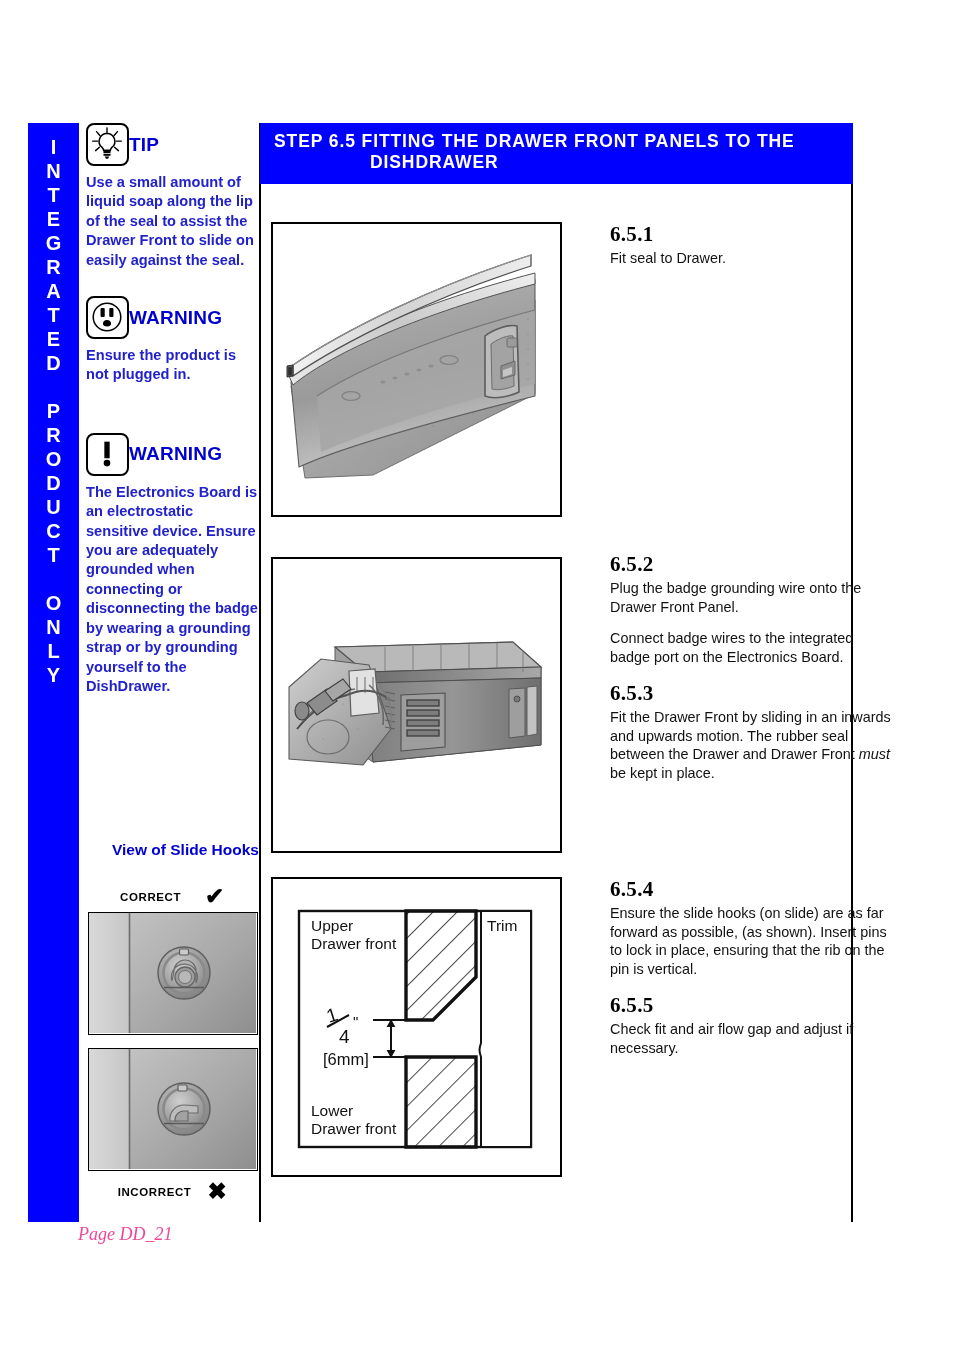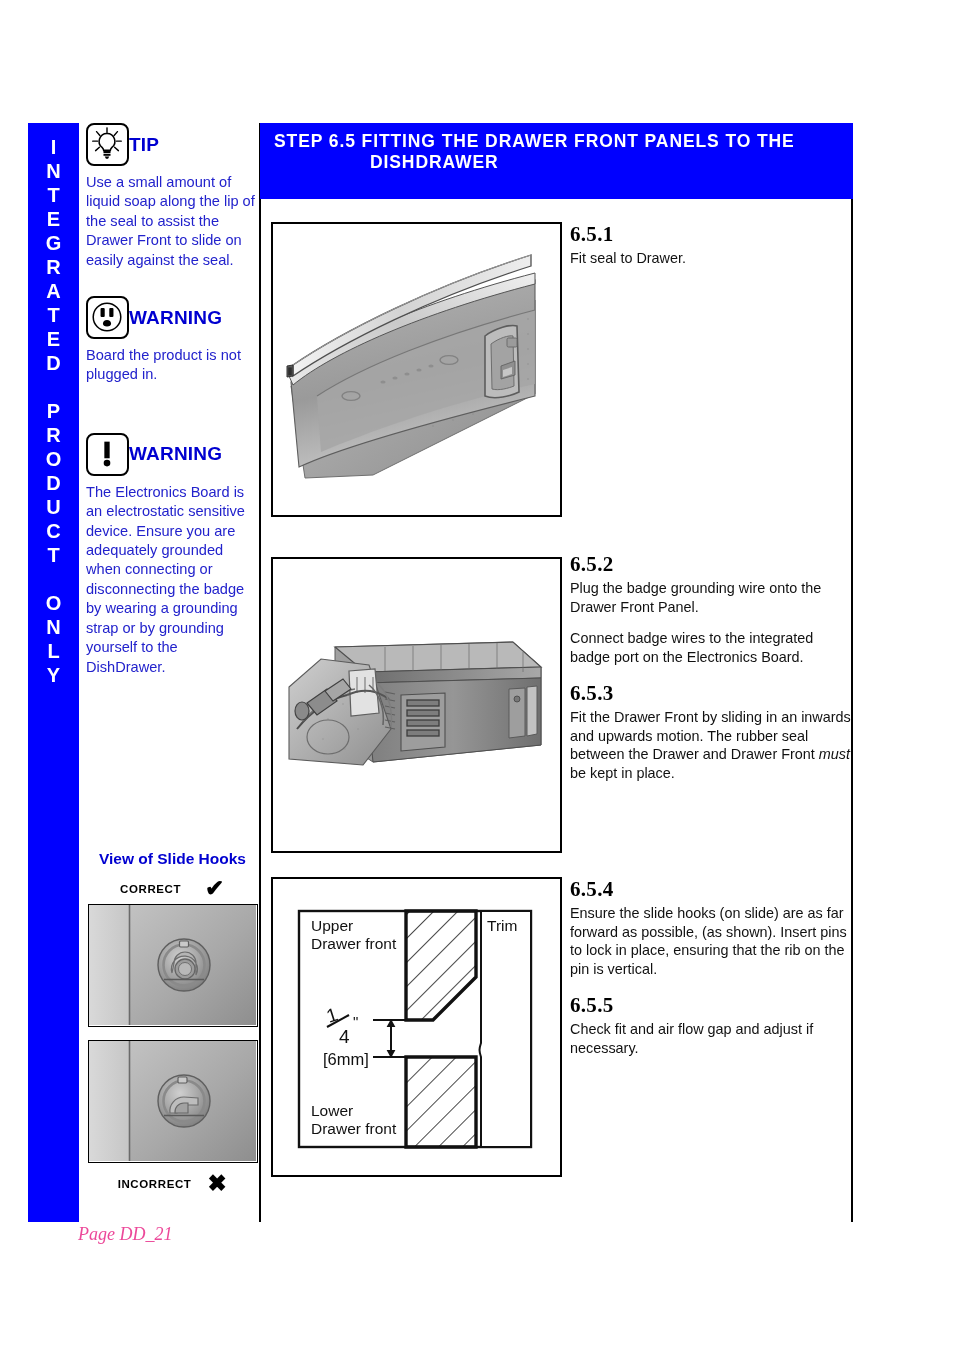--- a/index.html
+++ b/index.html
@@ -30,52 +30,52 @@
   
   .notecol{position:absolute;left:86px;top:123px;width:173px;}
 
   .note-head{display:flex;align-items:center;}
   .note-ico{
     width:43px;height:43px;border:2.4px solid #000;border-radius:8px;
     background:#fff;box-sizing:border-box;position:relative;flex:0 0 auto;
   }
   .note-title{color:#0000d0;font-weight:bold;font-size:19px;letter-spacing:.2px;}
   .note-body{
-    color:#2222cc;font-size:14.6px;line-height:1.33;margin-top:7px;
+    color:#2222cc;font-size:14.6px;line-height:1.33;margin-top:7px;font-weight:bold;
   }
 
   
   .hooks-title{
-    color:#0000d0;font-weight:bold;font-size:15.5px;text-align:center;
-    margin-top:17px;
+    color:#0000d0;font-weight:bold;font-size:15.5px;text-align:right;
+    margin-top:8px;
   }
   .hook-label-row{
     display:flex;align-items:center;justify-content:center;gap:16px;
     font-size:11.5px;font-weight:bold;letter-spacing:.6px;color:#000;
   }
   .hook-label-row .mark{font-size:23px;line-height:1;}
   .hook-img{
     width:170px;height:123px;border:1.6px solid #000;box-sizing:border-box;
     position:relative;overflow:hidden;margin:4px auto 0;
   }
 
   
   .banner{
-    position:absolute;left:260px;top:123px;width:593px;height:76px;
+    position:absolute;left:260px;top:123px;width:593px;height:61px;
     background:#0000ff;color:#fff;box-sizing:border-box;
     padding:8px 0 0 14px;
   }
   .banner .l1{font-size:17.5px;font-weight:bold;letter-spacing:.9px;}
   .banner .l2{font-size:17.5px;font-weight:bold;letter-spacing:.9px;padding-left:96px;margin-top:0;}
 
   .fig{
     position:absolute;border:2.2px solid #000;box-sizing:border-box;
     background:#fff;overflow:hidden;
   }
-  .step{position:absolute;}
+  .step{position:absolute;margin-left:40px;}
   .step h3{
     margin:0 0 2px 0;font-size:21px;font-weight:bold;color:#000;
     font-family:"Liberation Serif", serif;letter-spacing:.3px;
   }
   .step p{
     margin:0 0 13px 0;font-size:14.4px;line-height:1.30;color:#111;
   }
   .step p.tight{margin-bottom:0;}
 
   .footer{
@@ -151,41 +151,41 @@
         <div class="note-ico">
           <svg width="38" height="38" viewBox="0 0 40 40" style="position:absolute;left:0;top:0;">
             <circle cx="20" cy="20" r="14.5" fill="#fff" stroke="#000" stroke-width="1.6"></circle>
             <rect x="13.2" y="10.5" width="4.4" height="9.5" rx="1.1" fill="#000"></rect>
             <rect x="22.4" y="10.5" width="4.4" height="9.5" rx="1.1" fill="#000"></rect>
             <path d="M20 23.2 c2.6 0 4.3 1.8 4.3 4 c0 1.6 -1.6 2.9 -4.3 2.9 s-4.3 -1.3 -4.3 -2.9 c0 -2.2 1.7 -4 4.3 -4 z" fill="#000"></path>
           </svg>
         </div>
         <div class="note-title">WARNING</div>
       </div>
-      <div class="note-body">Board the product is not plugged in.</div>
+      <div class="note-body">Ensure the product is not plugged in.</div>
     </div>
 
     <div style="margin-top:48px;">
       <div class="note-head">
         <div class="note-ico">
           <svg width="38" height="38" viewBox="0 0 40 40" style="position:absolute;left:0;top:0;">
             <rect x="17.2" y="7" width="5.6" height="17.5" fill="#000"></rect>
             <circle cx="20" cy="29.6" r="3.5" fill="#000"></circle>
           </svg>
         </div>
         <div class="note-title">WARNING</div>
       </div>
       <div class="note-body">The Electronics Board is an electrostatic sensitive device.  Ensure you are adequately grounded when connecting or disconnecting the badge by wearing a grounding strap or by grounding yourself to the DishDrawer.</div>
     </div>
   </div>
 
   <div style="position:absolute;left:86px;top:833px;width:173px;">
     <div class="hooks-title">View of Slide Hooks</div>
 
-    <div class="hook-label-row" style="margin-top:9px;gap:24px;">
+    <div class="hook-label-row" style="margin-top:26px;gap:24px;">
       <span>CORRECT</span>
       <span class="mark">✔</span>
     </div>
 
     <div class="hook-img">
       <svg width="167" height="120" viewBox="0 0 167 120">
         <defs>
           <linearGradient id="pg1" x1="0" y1="0" x2="1" y2="0">
             <stop offset="0" stop-color="#d9d9d9"></stop>
               <stop offset="1" stop-color="#c6c6c6"></stop>

